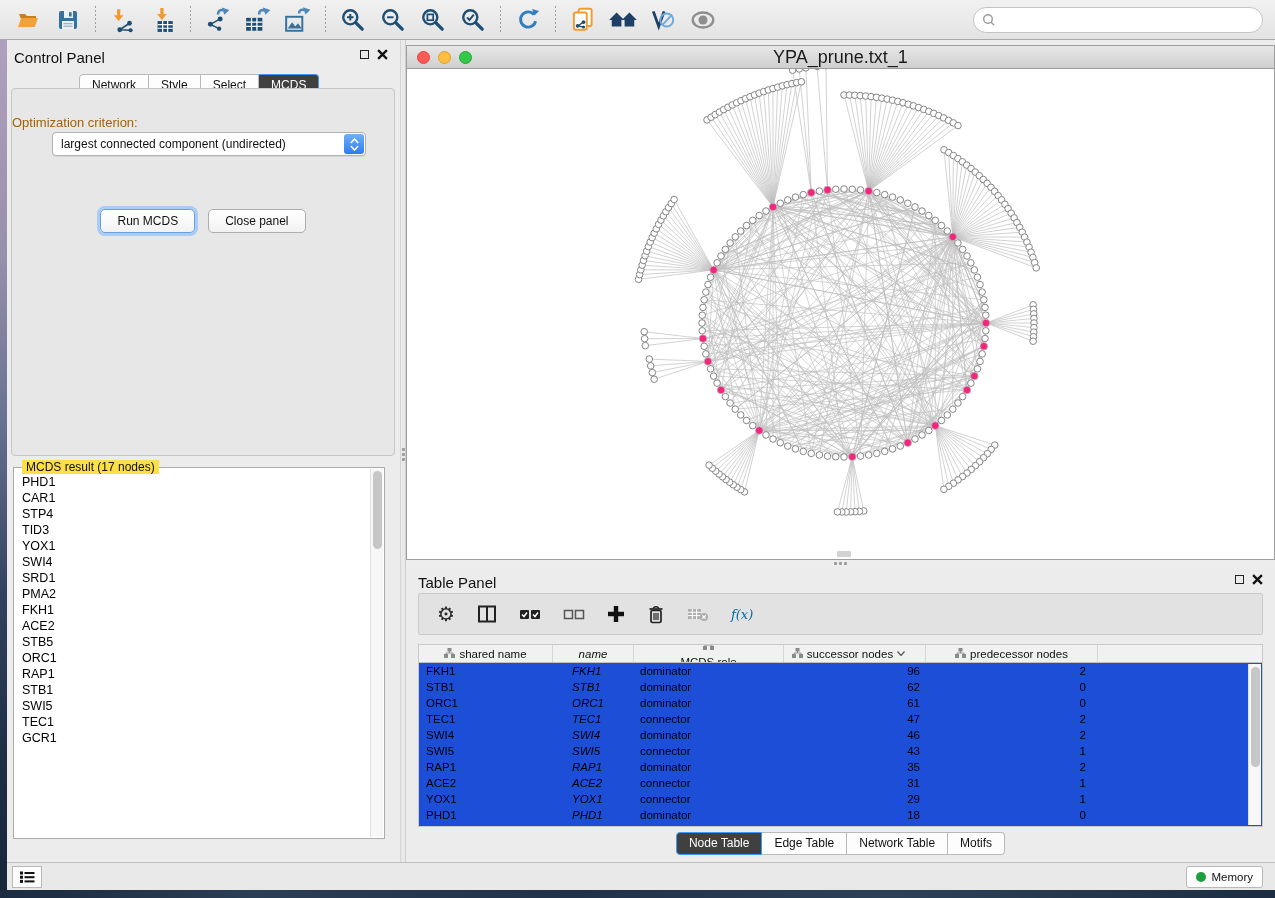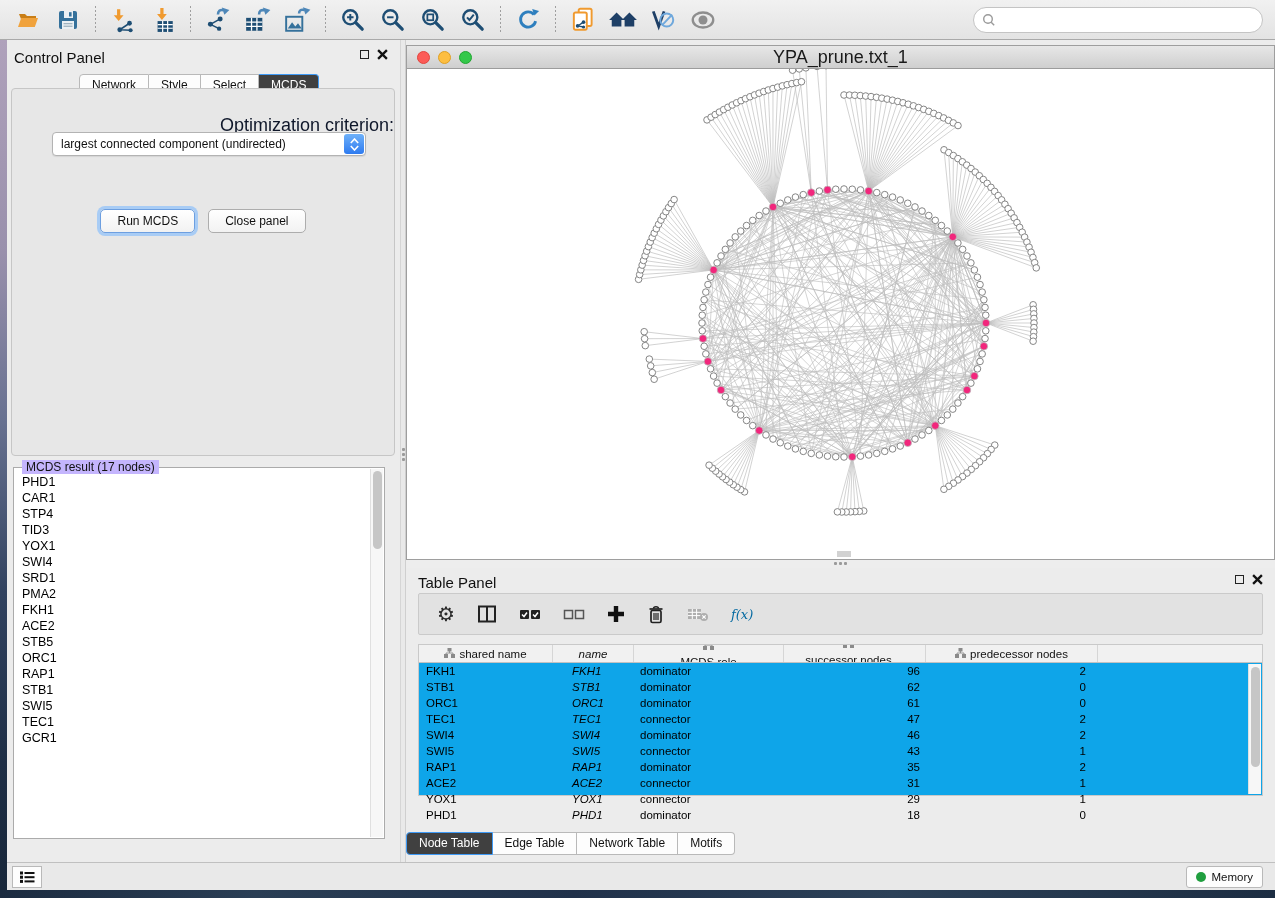--- a/index.html
+++ b/index.html
@@ -38,37 +38,37 @@
   .seg-tabs { display:flex; position:absolute; }
   #control-tabs { left:72px; top:34px; }
   .seg-tabs .tab { font-size:12px; padding:3px 12px 4px; background:#FDFDFD;
     border:1px solid #B9B9B9; border-left:none; color:#111; }
   .seg-tabs .tab:first-child { border-left:1px solid #B9B9B9; border-radius:4px 0 0 4px; }
   .seg-tabs .tab:last-child { border-radius:0 4px 4px 0; }
   .seg-tabs .tab.active { background:#404040; color:#fff; border-color:#3E9AF6; }
 
   #mcds-pane { left:4px; top:48px; width:384px; height:368px; background:#E7E7E7;
     border:1px solid #C6C6C6; border-radius:4px; }
-  #opt-label { width:100%; text-align:right; top:26px; font-size:18px; color:#0f172a; }
+  #opt-label { width:100%; text-align:left; top:26px; font-size:13px; color:#a16207; }
   #opt-select { left:40px; top:43px; width:314px; height:24px; background:#fff;
     border:1px solid #B3B3B3; border-radius:4px; display:flex; align-items:center;
     font-size:12px; color:#111; padding-left:8px;
     box-shadow:0 1px 1px rgba(0,0,0,.08); }
   #opt-select .stepper { position:absolute; right:1px; top:1px; width:20px; height:20px;
     border-radius:3px; background:linear-gradient(180deg,#6FB1F9,#2E7BF0);
     display:flex; flex-direction:column; align-items:center; justify-content:center; gap:1px; }
   #mcds-buttons { left:0; top:120px; width:100%; display:flex; justify-content:center; gap:13px; }
   .mac-btn { height:24px; background:linear-gradient(180deg,#FFFFFF,#F2F2F2);
     border:1px solid #ADADAD; border-radius:5px; font-size:12px; color:#111;
     display:flex; align-items:center; justify-content:center; padding:0 16px; }
   .mac-btn.focus { box-shadow:0 0 0 3px #A8CCF5; border-color:#6D9FE0; }
 
   #mcds-result { left:6px; top:427px; width:372px; height:372px; background:#fff;
     border:1px solid #ABABAB; }
-  #mcds-result-legend { position:absolute; left:8px; top:-8px; background:#c4b5fd;
+  #mcds-result-legend { position:absolute; left:8px; top:-8px; background:#fde047;
     padding:0 4px; font-size:12px; color:#111;text-align:right; }
   #mcds-list { position:absolute; left:2px; top:6px; right:15px; bottom:2px; overflow:hidden; }
   #mcds-list .node-item { font-size:12.5px; line-height:16px; padding-left:6px; color:#000; }
   .vscroll { position:absolute; width:13px; background:#F7F7F7; border-left:1px solid #E0E0E0; }
   #mcds-scroll { right:1px; top:1px; bottom:1px; }
   .vthumb { position:absolute; left:2px; width:9px; background:#C6C6C6; border-radius:5px; }
 
   
   #vdivider { left:400px; top:40px; width:6px; height:822px; background:#E9E9E9;
     border-left:1px solid #D5D5D5; border-right:1px solid #CFCFCF; }
@@ -89,38 +89,38 @@
   
   #table-panel { left:406px; top:568px; width:869px; height:294px; background:#ECECEC; }
   #table-panel-title { left:12px; top:6px; }
   #table-toolbar { position:absolute; left:12px; right:12px; top:25px; height:42px;
     background:#E2E2E2; border:1px solid #CACACA; border-radius:2px;
     display:flex; align-items:center; gap:22px; padding-left:18px; }
   .ticon { display:flex; align-items:center; justify-content:center; }
   .gear-glyph { font-size:20px; color:#2b2b2b; line-height:1; }
   .fx { font-family:"DejaVu Serif", serif; font-style:italic; font-size:13px; color:#0369a1; }
 
-  #table-wrap { position:absolute; left:12px; right:12px; top:76px; height:152px;
-    background:#0ea5e9; border:1px solid #C9C9C9; }
+  #table-wrap { position:absolute; left:12px; right:12px; top:76px; height:183px;
+    background:#1d4ed8; border:1px solid #C9C9C9; }
   #table-header { display:flex; height:18px; background:#F1F1F1; border-bottom:1px solid #C2C2C2; }
   .hcell { display:flex; align-items:center; justify-content:center; gap:4px;
     font-size:11.5px; color:#111; border-right:1px solid #D6D6D6; overflow:hidden; }
   .hcell:last-child { border-right:none; }
   #table-body { position:relative; height:164px; overflow:hidden; }
   .trow { display:flex; height:16px; }
   .tcell { font-size:11.5px; color:#000; line-height:16px; white-space:nowrap; overflow:hidden; }
   .c0 { width:134px; padding-left:7px; }
   .c1 { width:81px;  padding-left:19px;font-style:italic; }
   .c2 { width:150px; padding-left:6px;flex-direction:column; }
   .c3 { width:142px; text-align:right; padding-right:6px; }
   .c4 { width:172px; text-align:right; padding-right:12px; }
   .cfill { flex:1; }
   #table-scroll { right:1px; top:19px; bottom:1px; }
 
-  #bottom-tabs { position:absolute; left:0; right:0; top:264px; display:flex; justify-content:flex-start; }
+  #bottom-tabs { position:absolute; left:0; right:0; top:264px; display:flex; justify-content:center; }
 
   
   #status-bar { left:7px; top:862px; width:1268px; height:28px; background:#E9E9E9;
     border-top:1px solid #C0C0C0; }
   #menu-list-btn { position:absolute; left:5px; top:3px; width:30px; height:22px;
     background:#FDFDFD; border:1px solid #B9B9B9; display:flex; align-items:center; justify-content:center; }
   #memory-btn { position:absolute; right:12px; top:3px; height:22px;
     background:#FDFDFD; border:1px solid #B9B9B9; border-radius:3px;
     display:flex; align-items:center; gap:5px; padding:0 9px; font-size:11.5px; color:#111; }
   #memory-dot { width:10px; height:10px; border-radius:50%; background:#1F9E3E; }
@@ -1160,21 +1160,21 @@
           <span><svg width="11" height="10" viewBox="0 0 11 10">
               <g fill="#8a8a8a" stroke="#8a8a8a">
                 <path d="M5.5 3v2M2 5h7M2 5v1.5M9 5v1.5" fill="none" stroke-width="0.9"></path>
                 <rect x="4" y="0" width="3" height="3"></rect>
                 <rect x="0.5" y="6.5" width="3" height="3"></rect>
                 <rect x="7.5" y="6.5" width="3" height="3"></rect>
               </g>
             </svg></span>
           <span>MCDS role</span>
         </div>
-        <div class="hcell c3" style="text-align: center; padding-left: 0px; padding-right: 12px; flex-direction: column;">
+        <div class="hcell c3" style="text-align: center; padding-left: 0px; padding-right: 12px;">
           <span><svg width="11" height="10" viewBox="0 0 11 10">
               <g fill="#8a8a8a" stroke="#8a8a8a">
                 <path d="M5.5 3v2M2 5h7M2 5v1.5M9 5v1.5" fill="none" stroke-width="0.9"></path>
                 <rect x="4" y="0" width="3" height="3"></rect>
                 <rect x="0.5" y="6.5" width="3" height="3"></rect>
                 <rect x="7.5" y="6.5" width="3" height="3"></rect>
               </g>
             </svg></span>
           <span>successor nodes</span>
           <svg width="8" height="5" viewBox="0 0 8 5">

